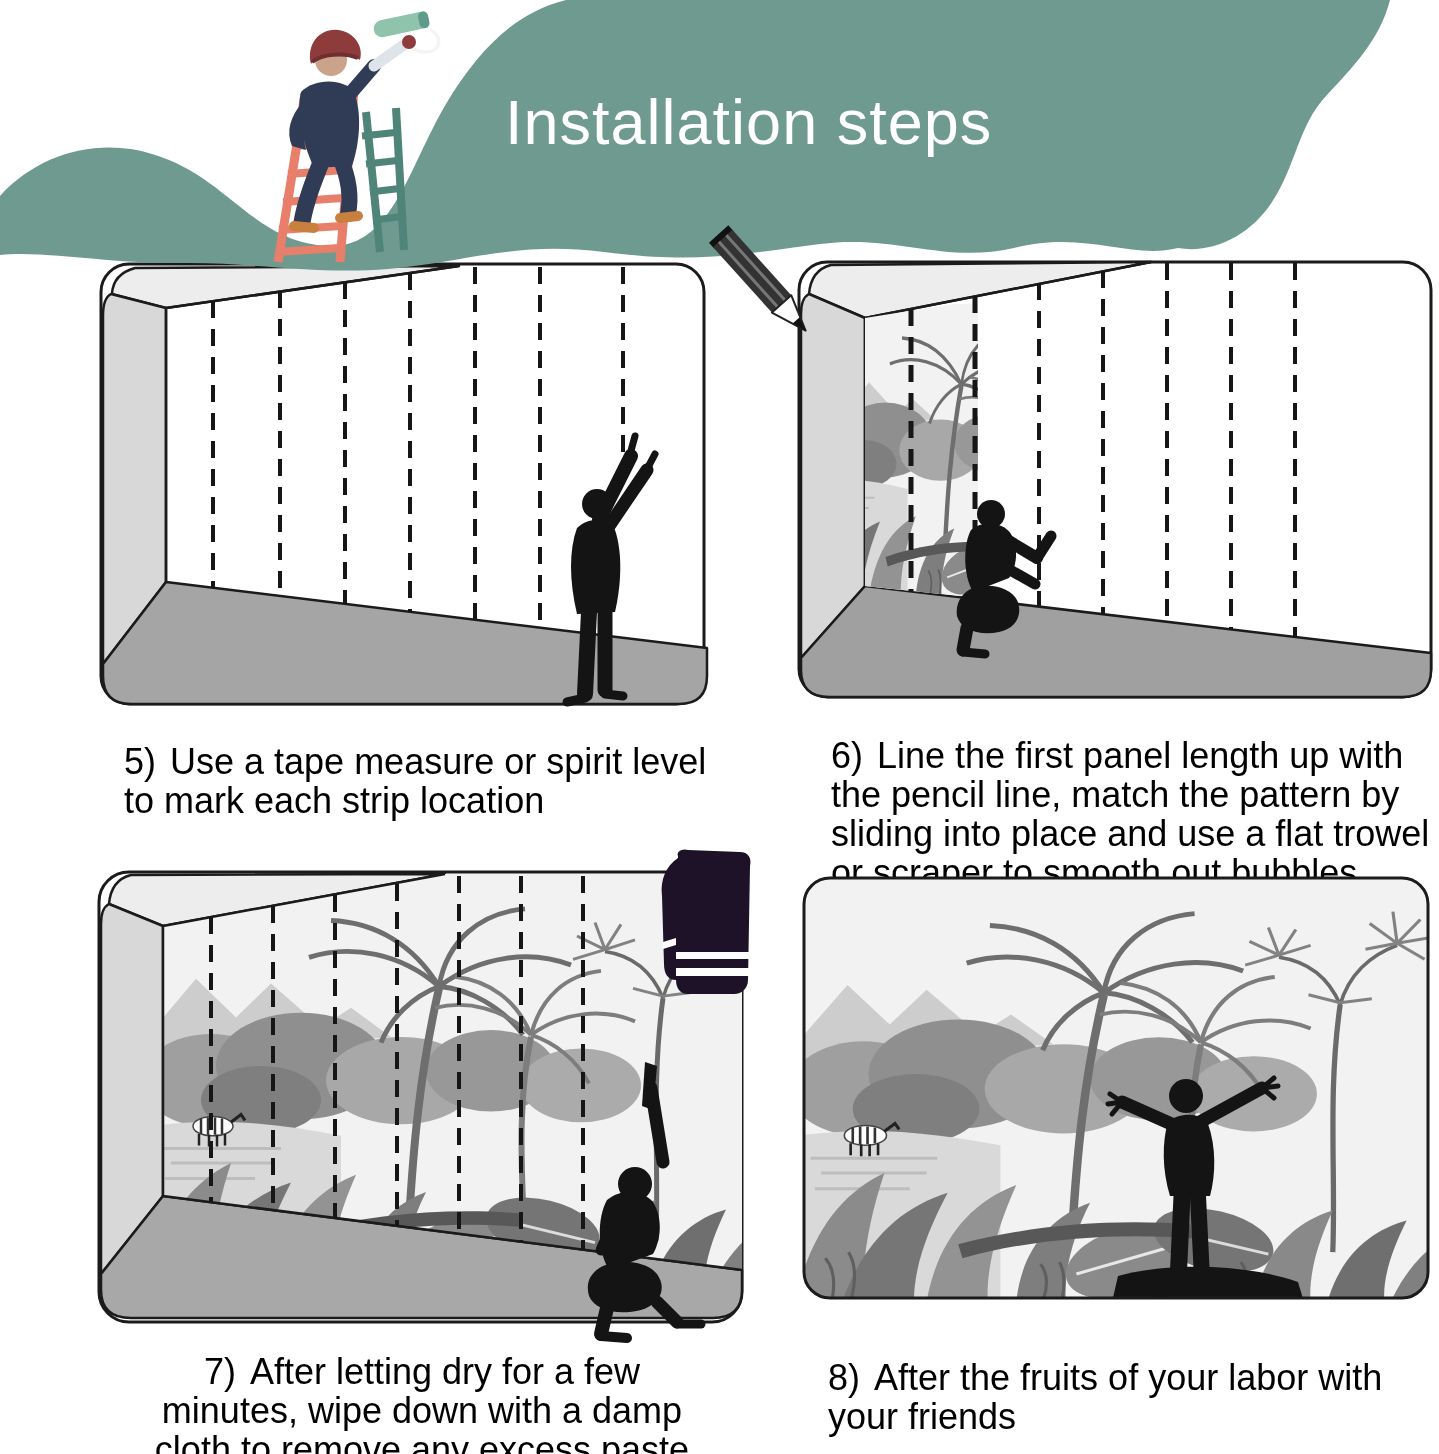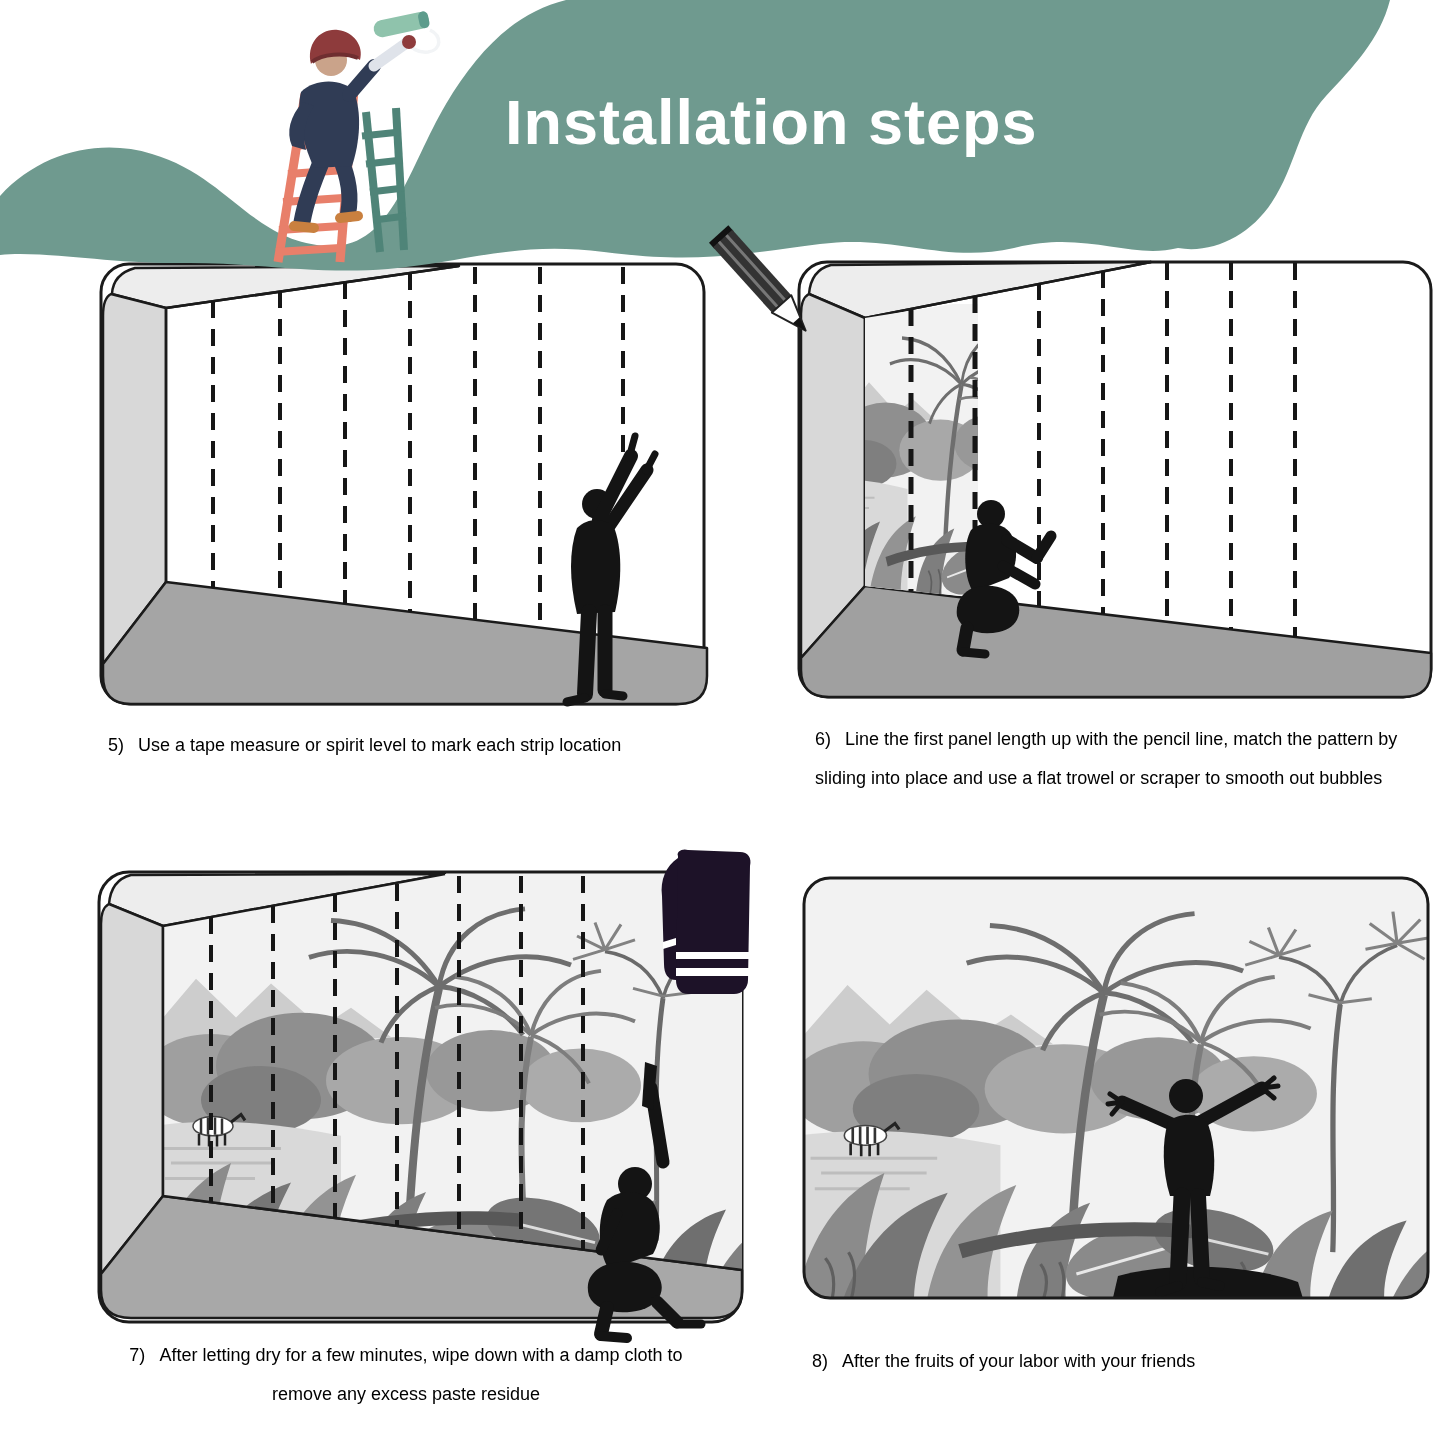--- a/index.html
+++ b/index.html
@@ -5,33 +5,33 @@
   html,body{margin:0;padding:0;}
   body{
     width:1439px;height:1454px;position:relative;overflow:hidden;
     background:#ffffff;
     font-family:"Liberation Sans","DejaVu Sans",sans-serif;
   }
   .abs{position:absolute;}
   #header-art{left:0;top:0;z-index:5;pointer-events:none;}
   #page-title{
     left:505px;top:86px;z-index:6;margin:0;
-    color:#ffffff;font-size:63px;font-weight:700;letter-spacing:1px;
+    color:#ffffff;font-size:63px;font-weight:400;letter-spacing:1px;
     white-space:nowrap;
   }
   .blob{fill:var(--accent-teal,#6f9a8f);}
   .ladder-front{stroke:var(--ladder-salmon,#e87f6a);}
   .ladder-shadow{stroke:var(--ladder-shadow-teal,#4f8478);}
   .navy{fill:var(--figure-navy,#303c55);}
   .navy-s{stroke:var(--figure-navy,#303c55);}
   .maroon{fill:var(--hat-maroon,#8e3b3c);}
   .sil{fill:var(--silhouette-black,#141414);}
   .sil-s{stroke:var(--silhouette-black,#141414);fill:none;}
   .caption{
-    color:var(--caption-text,#000);font-size:18px;line-height:39px;margin:0;
+    color:var(--caption-text,#000);font-size:36px;line-height:39px;margin:16px;
   }
   .cap-num{margin-right:14px;}
   .outline{stroke:#1b1b1b;stroke-linejoin:round;fill:none;}
   svg{overflow:visible;}
   #cap-5{left:108px;top:726px;width:600px;}
   #cap-6{left:815px;top:720px;width:626px;}
   #cap-7{left:120px;top:1336px;width:572px;text-align:center;}
   #cap-8{left:812px;top:1342px;width:627px;}
 </style>
 </head>

